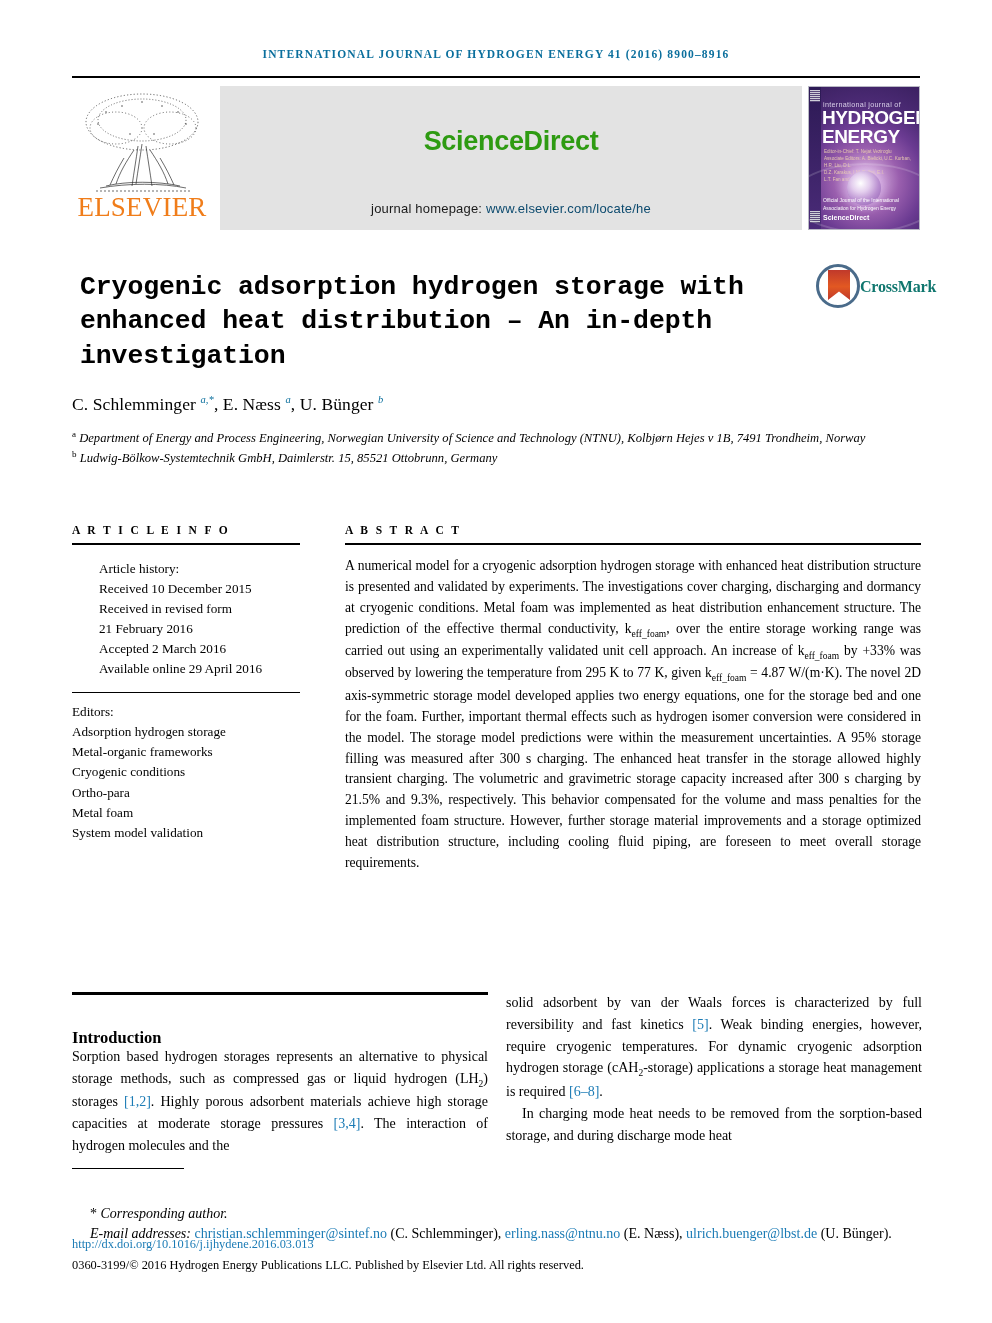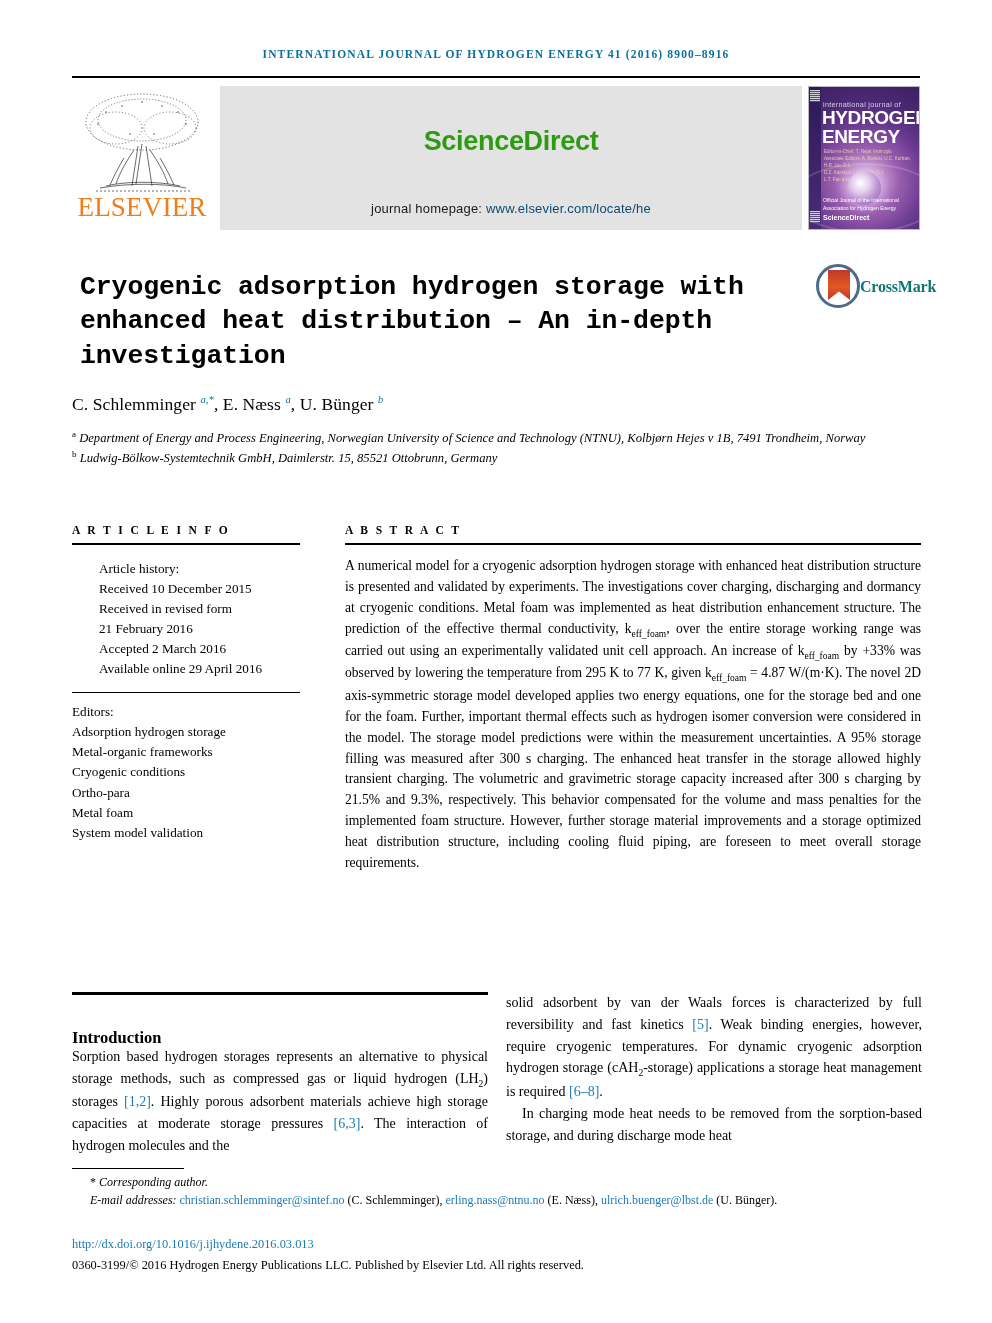--- a/index.html
+++ b/index.html
@@ -376,24 +376,24 @@
 
   
   .foot-rule {
     position: absolute;
     left: 72px; top: 1168px;
     width: 112px; height: 1.4px;
     background: #000;
   }
   .footnotes {
     position: absolute;
-    left: 72px; top: 1174px;
+    left: 72px; top: 1204px;
     width: 848px;
     font-family: "Liberation Serif", serif;
-    font-size: 12px;
+    font-size: 14px;
     line-height: 1.46;
     color: #000;
   }
   .fn-corr { font-style: italic; padding-left: 18px; }
   .fn-corr .star { font-style: normal; }
   .fn-mail { padding-left: 18px; }
   .fn-mail .mail-lbl { font-style: italic; }
   .mail { color: #1b7bb5; }
   .doi {
     position: absolute;
@@ -535,21 +535,21 @@
     <div class="hr-thin abs"></div>
     <div class="abstract-body">
       <p>A numerical model for a cryogenic adsorption hydrogen storage with enhanced heat distribution structure is presented and validated by experiments. The investigations cover charging, discharging and dormancy at cryogenic conditions. Metal foam was implemented as heat distribution enhancement structure. The prediction of the effective thermal conductivity, k<sub>eff_foam</sub>, over the entire storage working range was carried out using an experimentally validated unit cell approach. An increase of k<sub>eff_foam</sub> by +33% was observed by lowering the temperature from 295 K to 77 K, given k<sub>eff_foam</sub> = 4.87 W/(m·K). The novel 2D axis-symmetric storage model developed applies two energy equations, one for the storage bed and one for the foam. Further, important thermal effects such as hydrogen isomer conversion were considered in the model. The storage model predictions were within the measurement uncertainties. A 95% storage filling was measured after 300 s charging. The enhanced heat transfer in the storage allowed highly transient charging. The volumetric and gravimetric storage capacity increased after 300 s charging by 21.5% and 9.3%, respectively. This behavior compensated for the volume and mass penalties for the implemented foam structure. However, further storage material improvements and a storage optimized heat distribution structure, including cooling fluid piping, are foreseen to meet overall storage requirements.</p>
     </div>
   </div>
 
   <div class="rule-body"></div>
   <div class="intro-heading">Introduction</div>
 
   <div class="col-left">
-    <p>Sorption based hydrogen storages represents an alternative to physical storage methods, such as compressed gas or liquid hydrogen (LH<sub>2</sub>) storages <span class="ref">[1,2]</span>. Highly porous adsorbent materials achieve high storage capacities at moderate storage pressures <span class="ref">[6,3]</span>. The interaction of hydrogen molecules and the</p>
+    <p>Sorption based hydrogen storages represents an alternative to physical storage methods, such as compressed gas or liquid hydrogen (LH<sub>2</sub>) storages <span class="ref">[1,2]</span>. Highly porous adsorbent materials achieve high storage capacities at moderate storage pressures <span class="ref">[3,4]</span>. The interaction of hydrogen molecules and the</p>
   </div>
 
   <div class="col-right">
     <p>solid adsorbent by van der Waals forces is characterized by full reversibility and fast kinetics <span class="ref">[5]</span>. Weak binding energies, however, require cryogenic temperatures. For dynamic cryogenic adsorption hydrogen storage (cAH<sub>2</sub>-storage) applications a storage heat management is required <span class="ref">[6–8]</span>.</p>
     <p class="indent">In charging mode heat needs to be removed from the sorption-based storage, and during discharge mode heat</p>
   </div>
 
   <div class="foot-rule"></div>
   <div class="footnotes">
     <div class="fn-corr">

